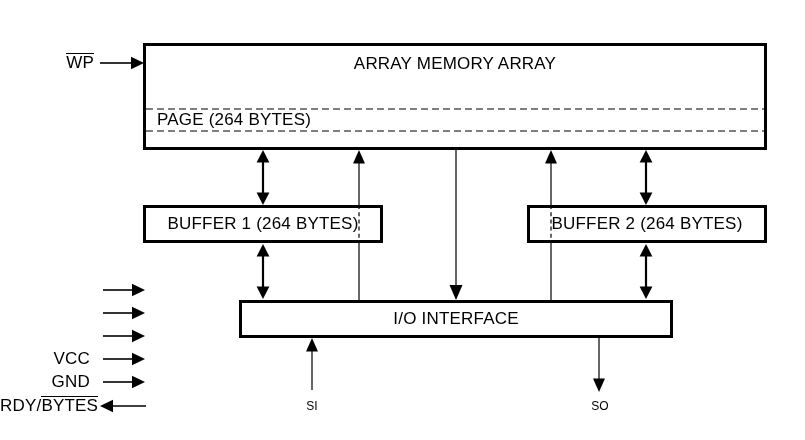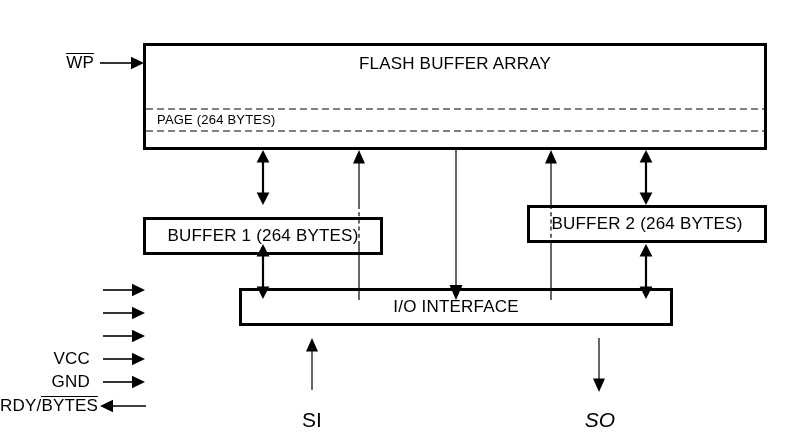--- a/index.html
+++ b/index.html
@@ -4,50 +4,50 @@
 <style>
   html,body{margin:0;padding:0;background:#fff;}
   .stage{
     position:relative;width:805px;height:440px;background:#fff;
     font-family:"Liberation Sans",sans-serif;color:#000;overflow:hidden;
   }
   .box{position:absolute;border:3px solid #000;box-sizing:border-box;background:transparent;}
   #flash-box{left:143px;top:43px;width:624px;height:107px;}
   .flash-title{position:absolute;left:0;right:0;top:8px;text-align:center;
     font-size:17px;line-height:20px;letter-spacing:.2px;}
-  .page-label{position:absolute;left:11px;top:64px;font-size:13px;line-height:20px;letter-spacing:.2px;}
-  #buffer1-box{left:143px;top:205px;width:240px;height:38px;margin-top:12px;}
+  .page-label{position:absolute;left:11px;top:64px;font-size:17px;line-height:20px;letter-spacing:.2px;}
+  #buffer1-box{left:143px;top:205px;width:240px;height:38px;}
   #buffer2-box{left:527px;top:205px;width:240px;height:38px;}
-  #io-box{left:239px;top:288px;width:434px;height:38px;padding-left:7px;}
+  #io-box{left:239px;top:300px;width:434px;height:38px;padding-left:7px;}
   .center-label{position:absolute;left:0;right:0;top:50%;transform:translateY(-50%);
     text-align:center;font-size:17px;line-height:20px;letter-spacing:.2px;white-space:nowrap;}
   .pin-row{position:absolute;left:0;width:90px;text-align:right;font-size:17px;
     line-height:20px;white-space:nowrap;}
   #wp-row{width:94px;}
   .pin-row .pre,.pin-row .over{display:inline-block;line-height:17px;
     border-top:1.7px solid transparent;vertical-align:top;letter-spacing:.2px;}
   .pin-row .over{border-top-color:#000;}
-  .bottom-pin{position:absolute;width:34px;text-align:center;font-size:21px;line-height:20px;margin-top:14px;}
+  .bottom-pin{position:absolute;width:34px;text-align:center;font-size:12px;line-height:20px;}
   #si-label{left:295px;top:396px;}
-  #so-label{left:583px;top:396px;font-style:italic;}
+  #so-label{left:583px;top:396px;}
   svg.connectors{position:absolute;left:0;top:0;pointer-events:none;}
   svg .sig{stroke:#000;stroke-width:1.6;}
   svg .thin{stroke:#000;stroke-width:1.2;}
   svg .bold{stroke:#000;stroke-width:2.2;}
   svg .dash{stroke:#000;stroke-width:1.2;stroke-dasharray:7 4;}
   svg .dashv{stroke:#000;stroke-width:1.2;stroke-dasharray:4 3.2;}
   svg polygon{fill:#000;stroke:none;}
 </style>
 </head>
 <body>
 
 <div class="stage">
 
   <div class="box" id="flash-box">
-    <div class="flash-title">FLASH BUFFER ARRAY</div>
+    <div class="flash-title">ARRAY MEMORY ARRAY</div>
     <div class="page-label">PAGE (264 BYTES)</div>
   </div>
 
   <div class="box" id="buffer1-box">
     <div class="center-label">BUFFER 1 (264 BYTES)</div>
   </div>
 
   <div class="box" id="buffer2-box">
     <div class="center-label">BUFFER 2 (264 BYTES)</div>
   </div>

